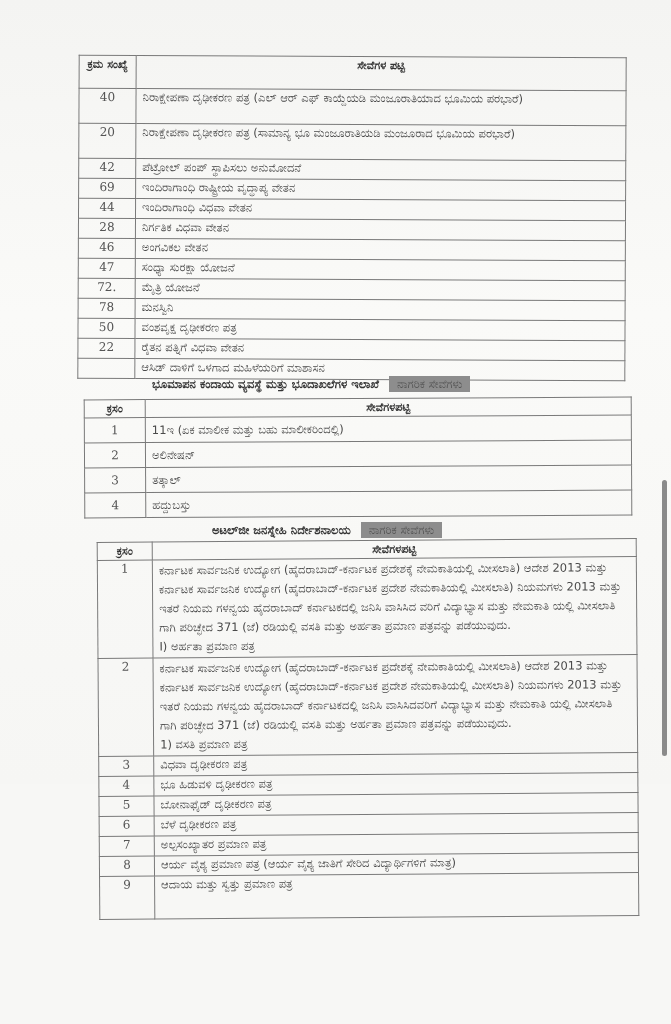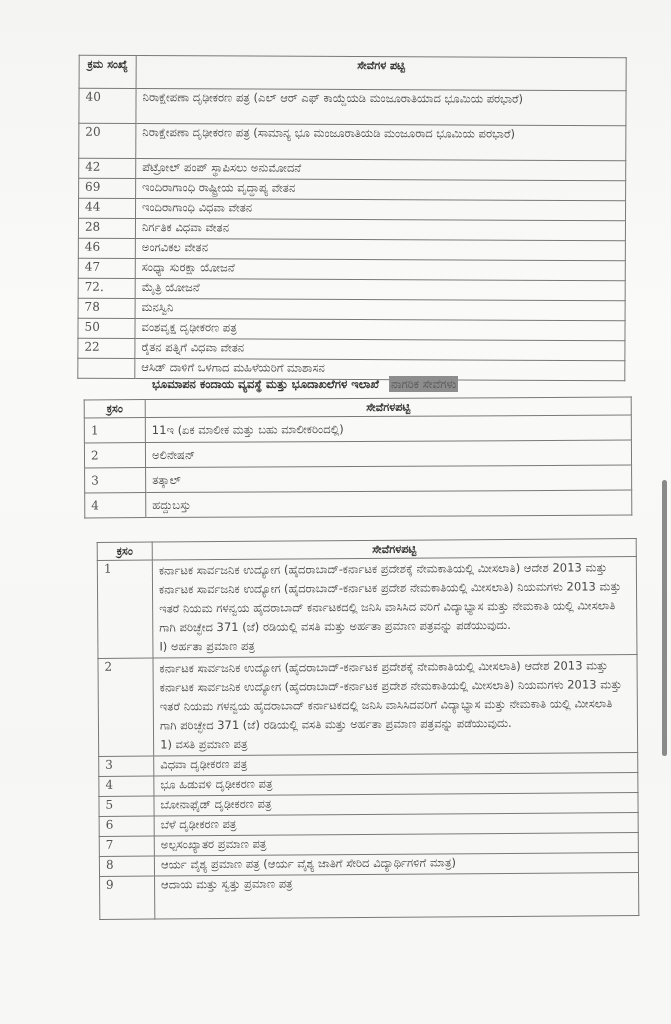--- a/index.html
+++ b/index.html
@@ -12,36 +12,36 @@
   .page {
     position:absolute; left:0; top:0; width:671px; height:784px;
     background:linear-gradient(180deg,#f4f4f2 0%,#fafaf8 40%,#f6f6f4 100%);
   }
   table { border-collapse:collapse; position:absolute; }
   td, th {
     border:1px solid #7a7a7a; padding:1px 6px;
     font-size:11.5px; line-height:15px; color:#4a4a4a; vertical-align:top;
     font-weight:normal;
   }
-  td.num { font-family:"DejaVu Serif", serif; font-size:12px; color:#555; }
+  td.num { text-align:center; font-family:"DejaVu Serif", serif; font-size:12px; color:#555; }
   th { text-align:center; font-weight:bold; font-size:11px; color:#333; }
   .t1 { left:78px; top:56px; width:548px; transform:rotate(0.25deg); }
   .t1 td.num { width:44px; }
   .t1 td { height:17px; }
   .t2 { left:84px; top:398px; width:548px; transform:rotate(-0.3deg); }
   .t2 td.num { width:48px; }
   .t2 td { height:22px; line-height:22px; }
   .t3 { left:98px; top:540px; width:540px; transform:rotate(-0.4deg); }
   .t3 td.num { width:42px; }
   .t3 td { height:17px; }
   .section-title {
     position:absolute; font-size:11.5px; font-weight:bold; color:#333;
   }
   .hl {
-    display:inline-block; background:#8d8d8d; color:#555; padding:1px 2px; margin-left:6px;
+    display:inline-block; background:#8d8d8d; color:#555; padding:1px 8px; margin-left:6px;
     font-weight:normal;
   }
   .scrollbar {
     position:absolute; left:662px; top:480px; width:5px; height:276px;
     background:#8a8a8a; border-radius:3px;
   }
   .multiline { white-space:normal; }
 </style>
 </head>
 <body>
@@ -132,20 +132,24 @@
           <td class="num">3</td>
           <td>ತತ್ಕಾಲ್</td>
         </tr>
     <tr>
           <td class="num">4</td>
           <td>ಹದ್ದುಬಸ್ತು</td>
         </tr>
   </tbody>
     </table>
 
+  <div class="section-title" style="left:212px; top:522px;">
+    <span>ಅಟಲ್‌ಜೀ ಜನಸ್ನೇಹಿ ನಿರ್ದೇಶನಾಲಯ</span>
+    <span class="hl">ನಾಗರಿಕ ಸೇವೆಗಳು</span>
+  </div>
 
   <table class="t3">
     <tbody>
         <tr>
       <th style="width:42px;">ಕ್ರಸಂ</th>
       <th>ಸೇವೆಗಳಪಟ್ಟಿ</th>
     </tr>
     <tr>
       <td class="num">1</td>
       <td class="multiline" style="line-height:19px;">

